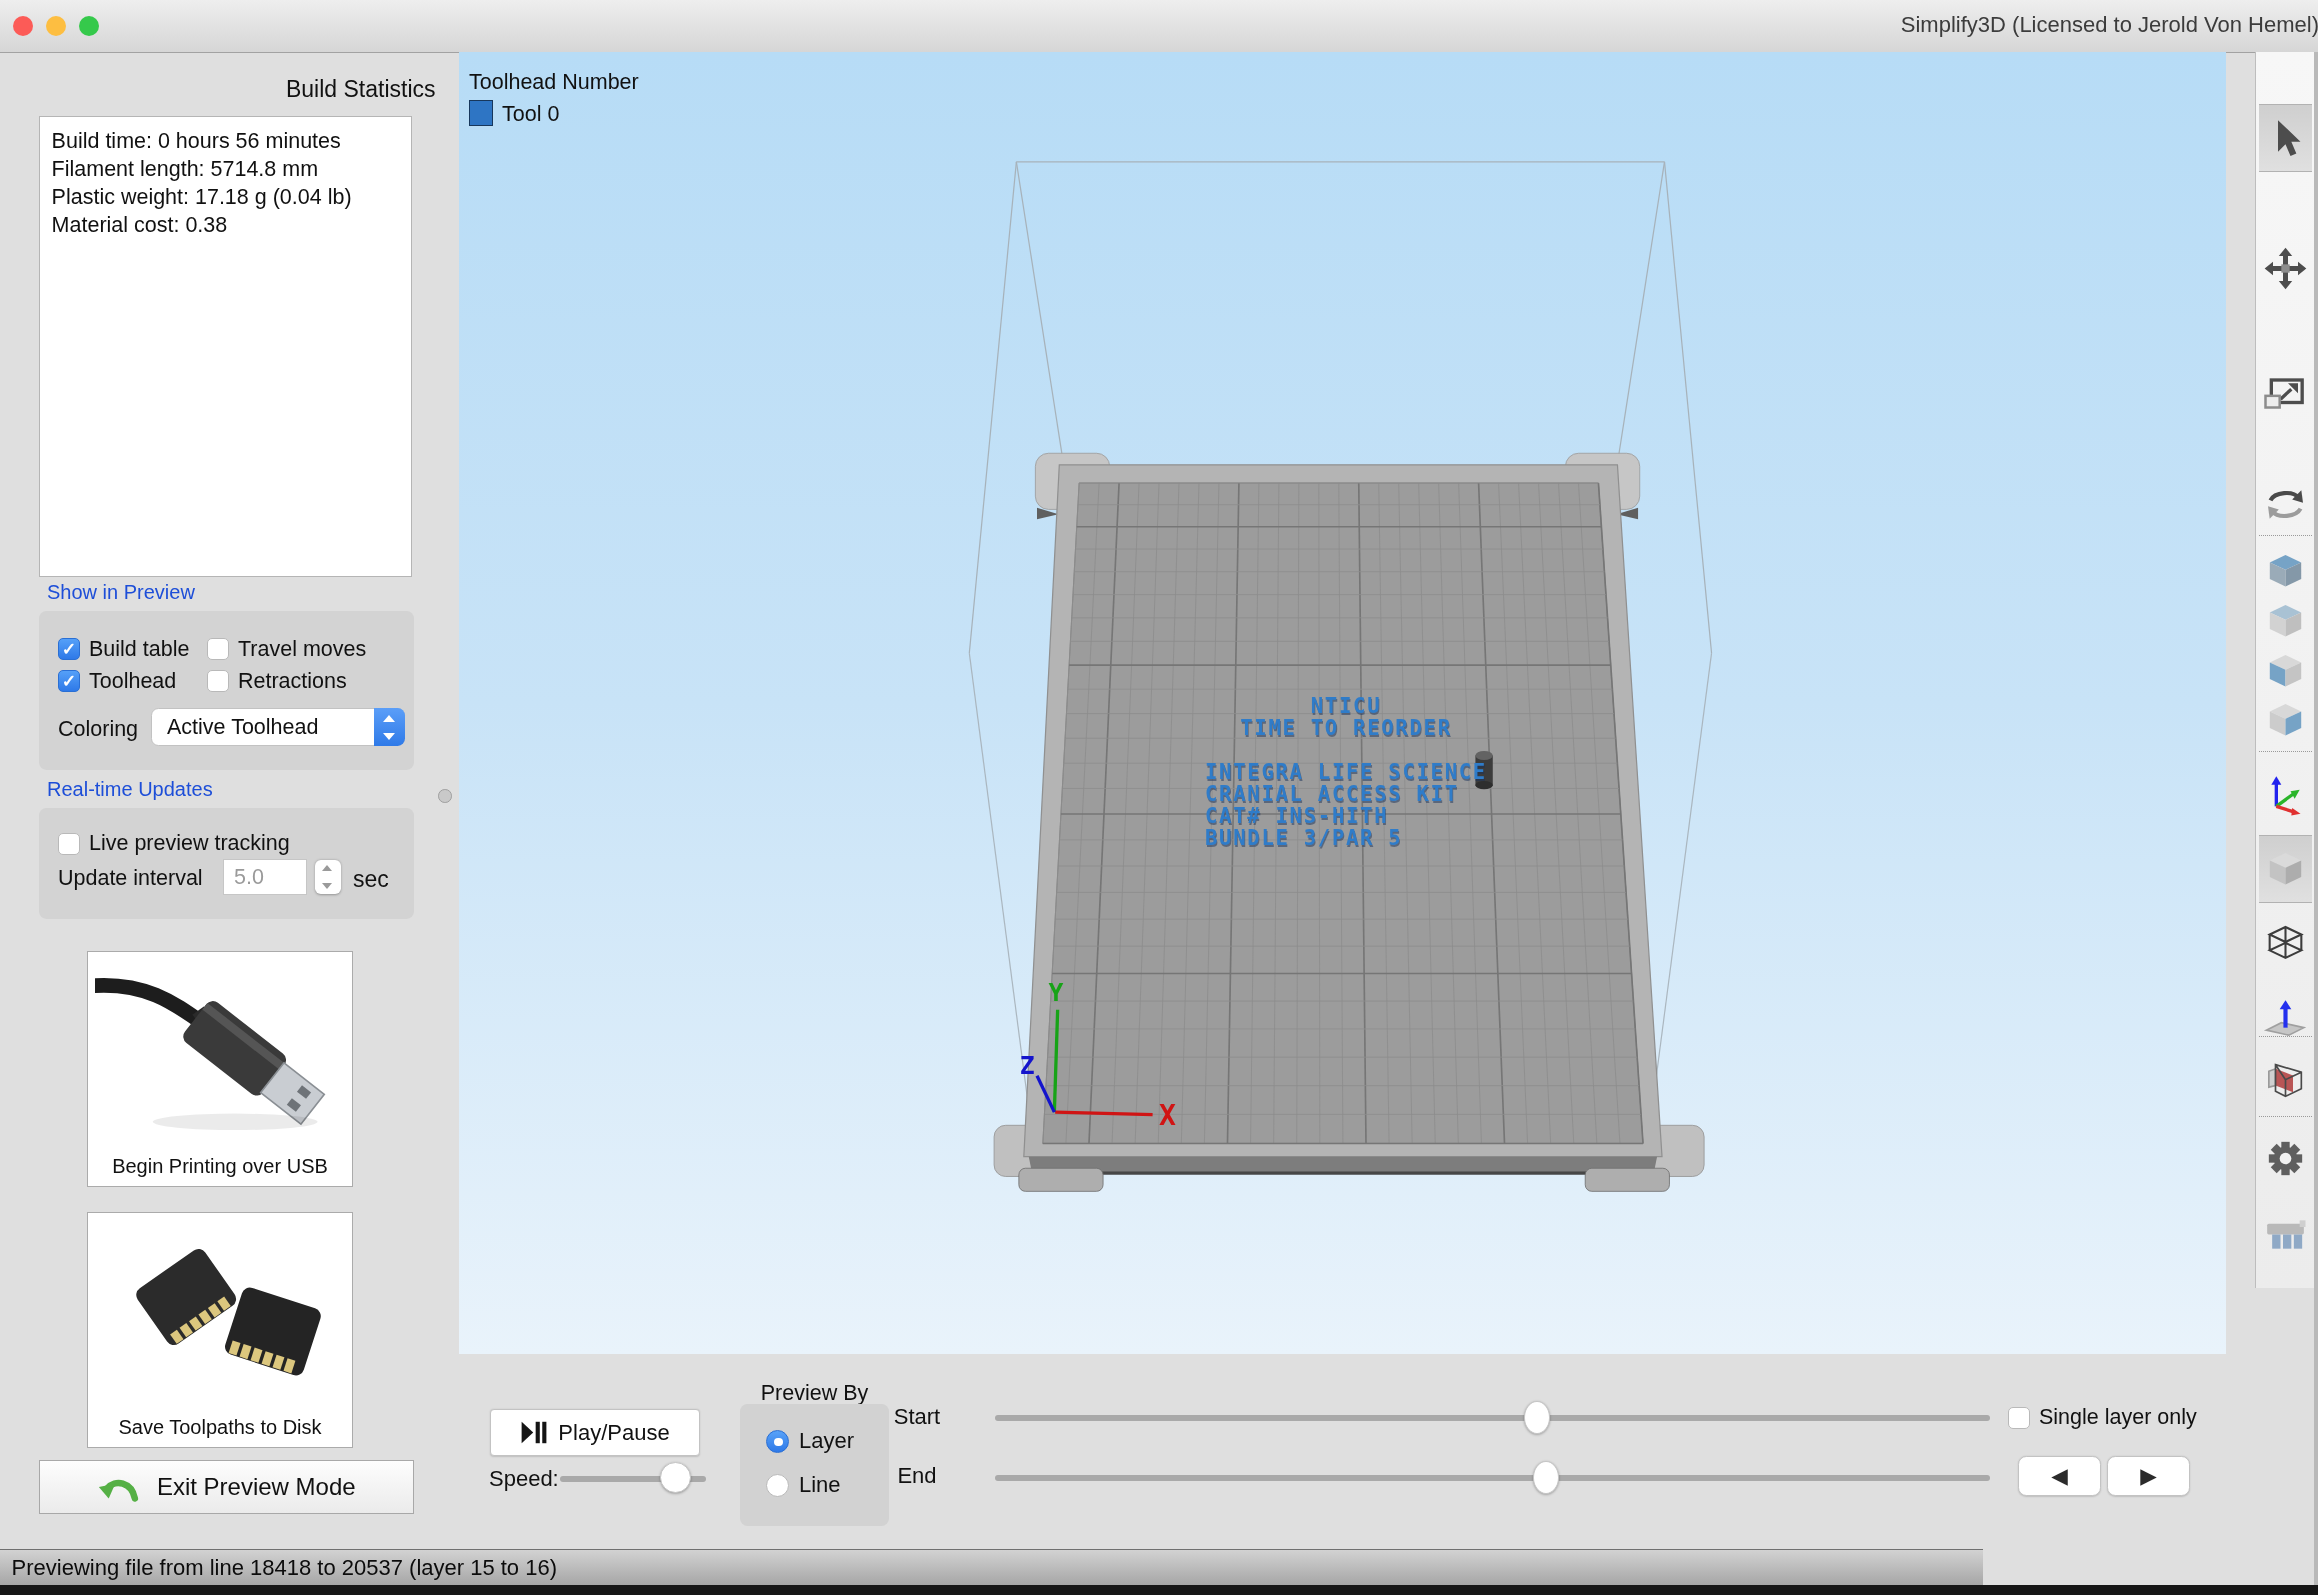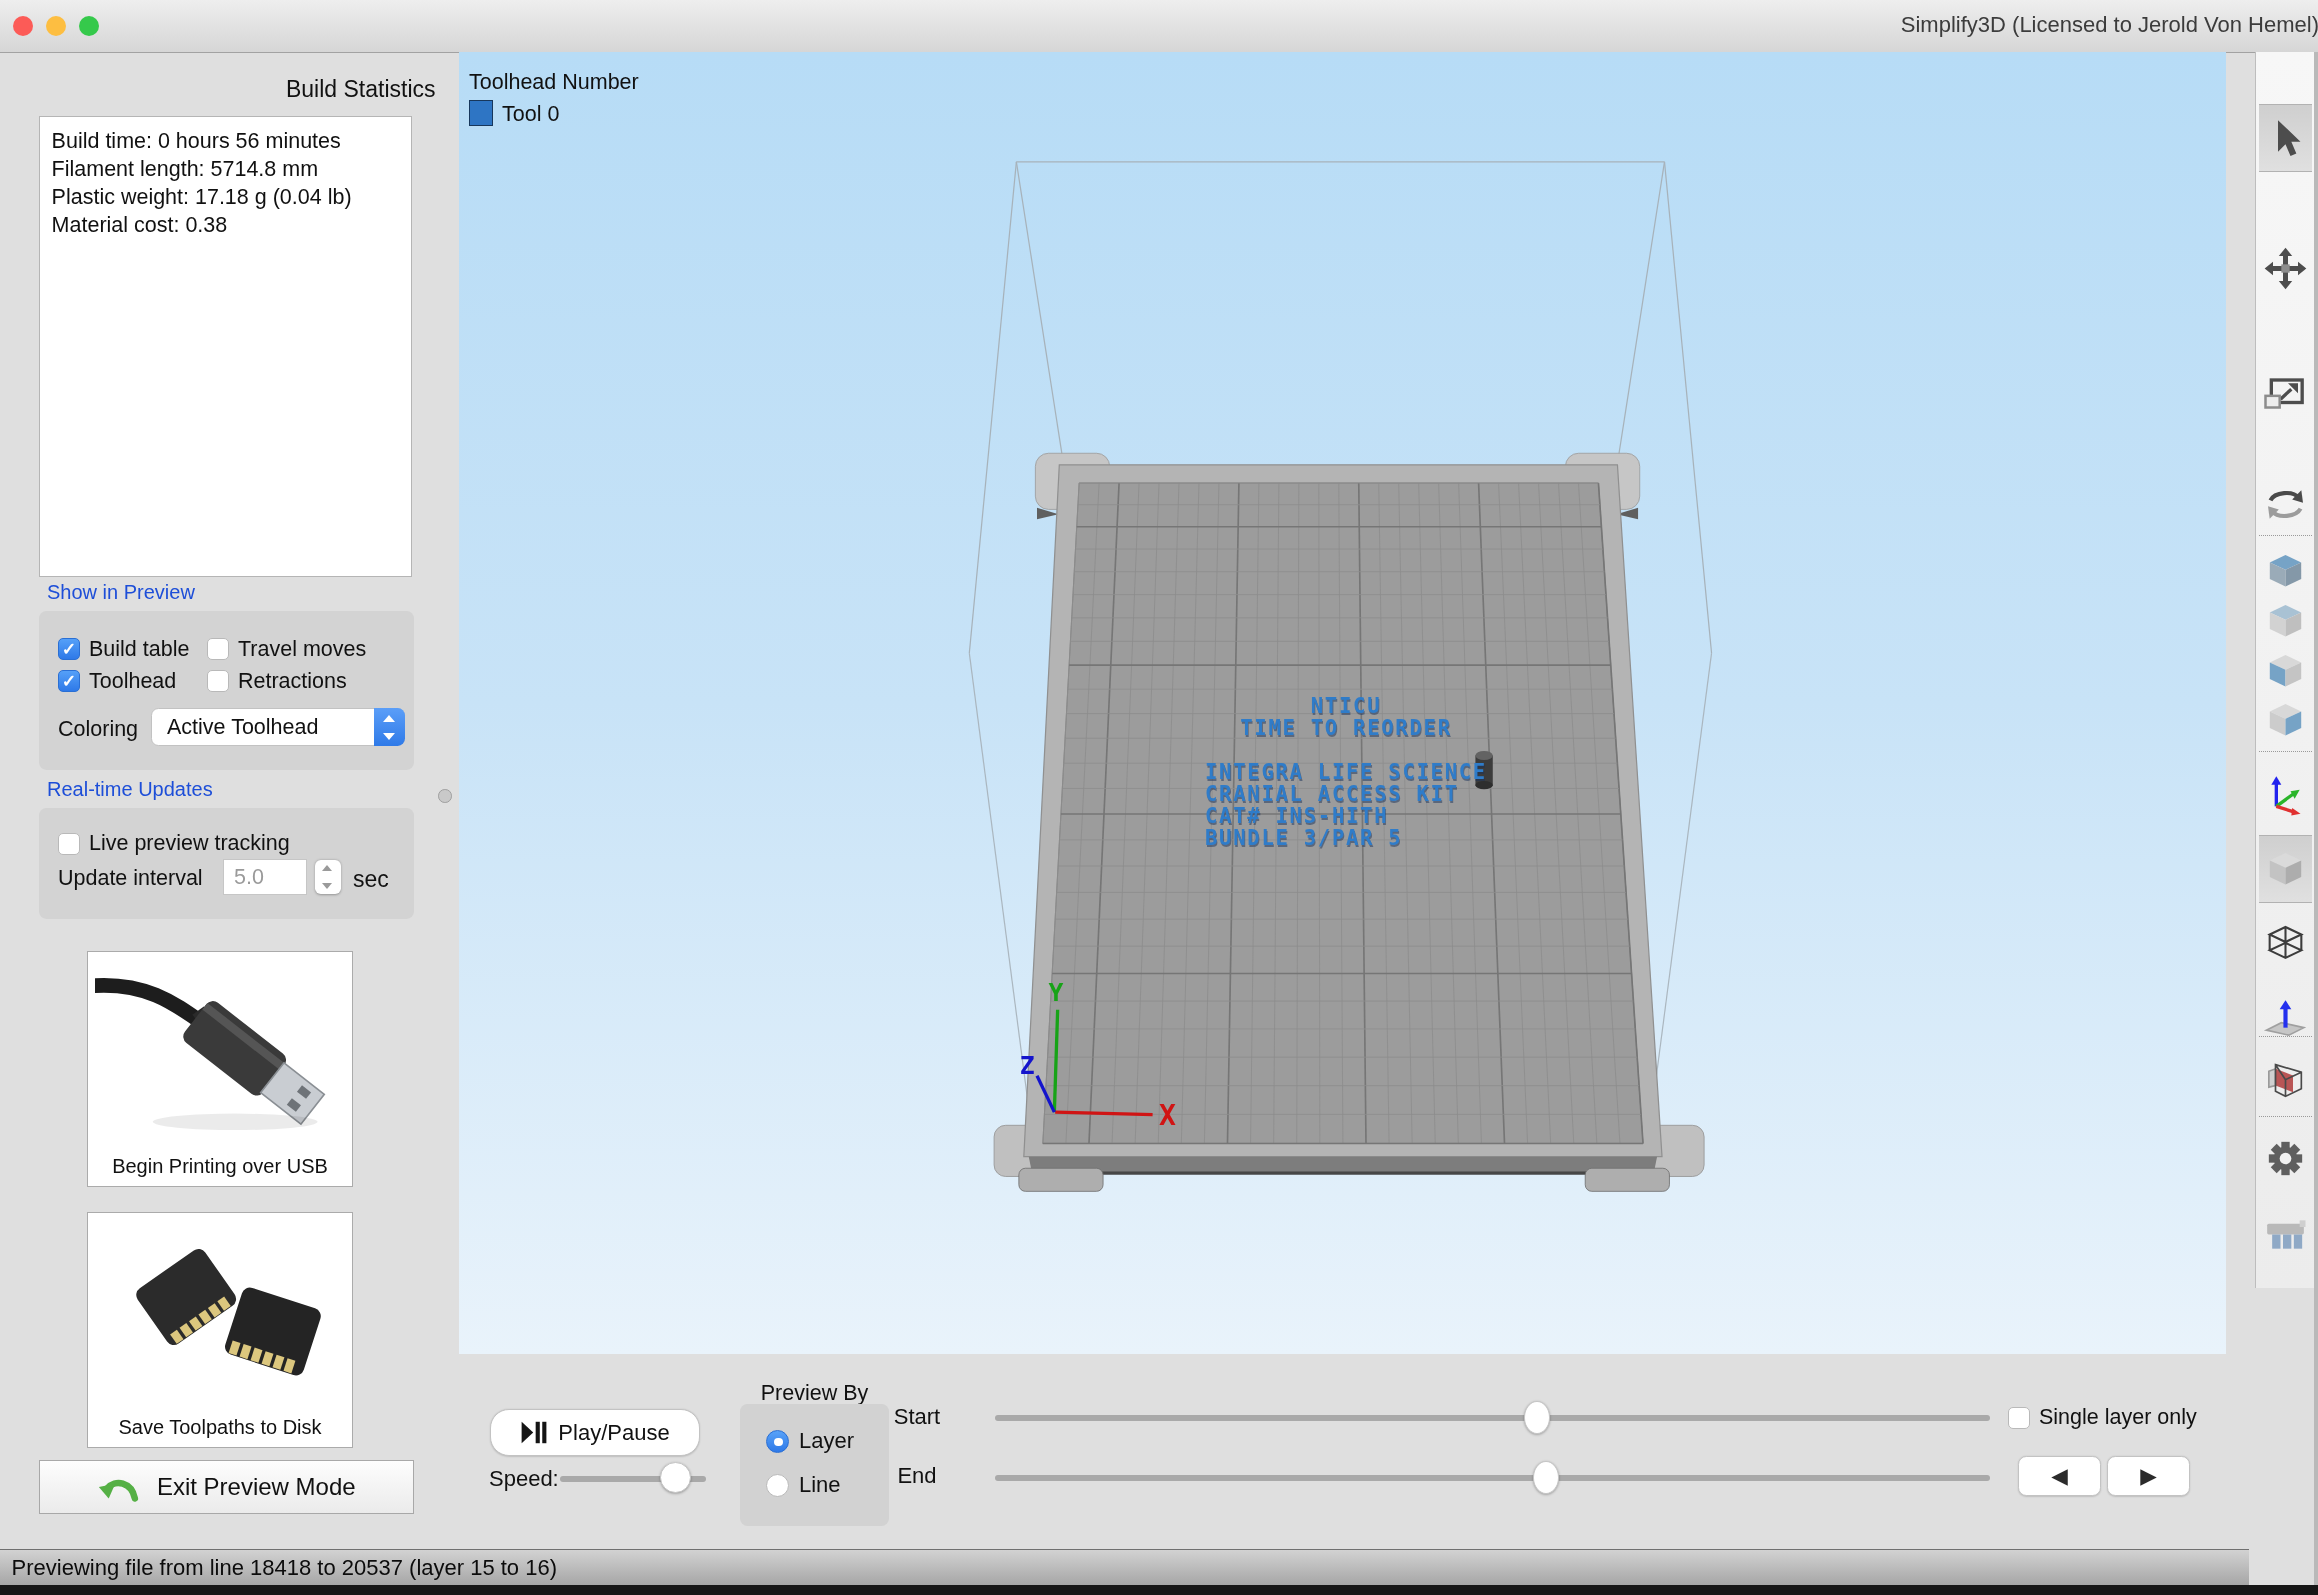--- a/index.html
+++ b/index.html
@@ -82,21 +82,21 @@
   #right-toolbar{left:2255px;top:52px;width:59px;height:1236px;
     background:linear-gradient(#f7f7f7,#ececec);border-left:0.8px solid #bdbdbd;box-sizing:border-box}
   .tb-btn{position:absolute;left:2.5px;width:53px;height:66px;display:flex;
     align-items:center;justify-content:center}
   .tb-btn.sel{background:linear-gradient(#cfcfcf,#e0e0e0);
     border-top:0.8px solid #b2b2b2;border-bottom:0.8px solid #b2b2b2}
   .tb-sep{position:absolute;left:2.5px;width:53px;border-top:1.7px dotted #9a9a9a}
 
   
   #play-pause{left:490px;top:1409px;width:208px;height:45px;background:#fff;
-    border:0.8px solid #c3c3c3;border-radius:19px;box-shadow:0 0.8px 1.7px rgba(0,0,0,.15);
+    border:0.8px solid #c3c3c3;border-radius:4px;box-shadow:0 0.8px 1.7px rgba(0,0,0,.15);
     display:flex;align-items:center;justify-content:center;gap:11.6px;font-size:22px}
   #speed-label{left:489px;top:1466px;font-size:22px}
   .track{position:absolute;height:5.8px;background:#a9a9a9;border-radius:3.3px}
   .knob{position:absolute;background:#fff;border:0.8px solid #c5c5c5;border-radius:50%;
     box-shadow:0 0.8px 2.5px rgba(0,0,0,.3);box-sizing:border-box}
   #previewby-label{left:741px;top:1381px;width:147px;text-align:center;font-size:21.5px}
   #previewby-panel{left:740px;top:1404px;width:149px;height:122px;background:#d2d2d2;border-radius:7.4px}
   .radiorow{position:absolute;display:flex;align-items:center;gap:10px;font-size:22px}
   .radio{width:23px;height:23px;border-radius:50%;box-sizing:border-box;flex:0 0 auto;position:relative}
   .radio.on{background:linear-gradient(#58a2f8,#2e79e8);border:0.8px solid #2a6fd4}
@@ -105,21 +105,21 @@
   .radio.off{background:#fff;border:0.8px solid #b9b9b9}
   .slider-lbl{font-size:22px;text-align:center;width:124px}
   #start-label{left:855px;top:1404px}
   #end-label{left:855px;top:1463px}
   #single-layer-row{left:2008px;top:1405px;position:absolute}
   .navbtn{position:absolute;width:81px;height:38px;background:#fff;border:0.8px solid #c3c3c3;
     border-radius:8.3px;box-shadow:0 0.8px 1.7px rgba(0,0,0,.15);display:flex;align-items:center;
     justify-content:center;font-size:21.5px;color:#2b2b2b}
 
   
-  #statusbar{left:0;top:1549px;width:2249px;height:36px;
+  #statusbar{left:0;top:1549px;width:1983px;height:36px;
     background:linear-gradient(#d2d2d2,#a6a6a6);border-top:1.7px solid #6f6f6f;box-sizing:border-box}
   #status-text{position:absolute;left:11.6px;top:5px;font-size:22px;color:#0c0c0c}
   #bottom-strip{left:0;top:1585px;width:2319px;height:10px;background:#161616}
   #right-edge{left:2314px;top:52px;width:5px;height:1533px;background:#b9b9b9}
 </style>
 </head>
 <body>
 
 <div class="abs" id="titlebar">
   <span class="light" id="light-red" style="left: 13.2px; background: rgb(252, 91, 87);"></span>

